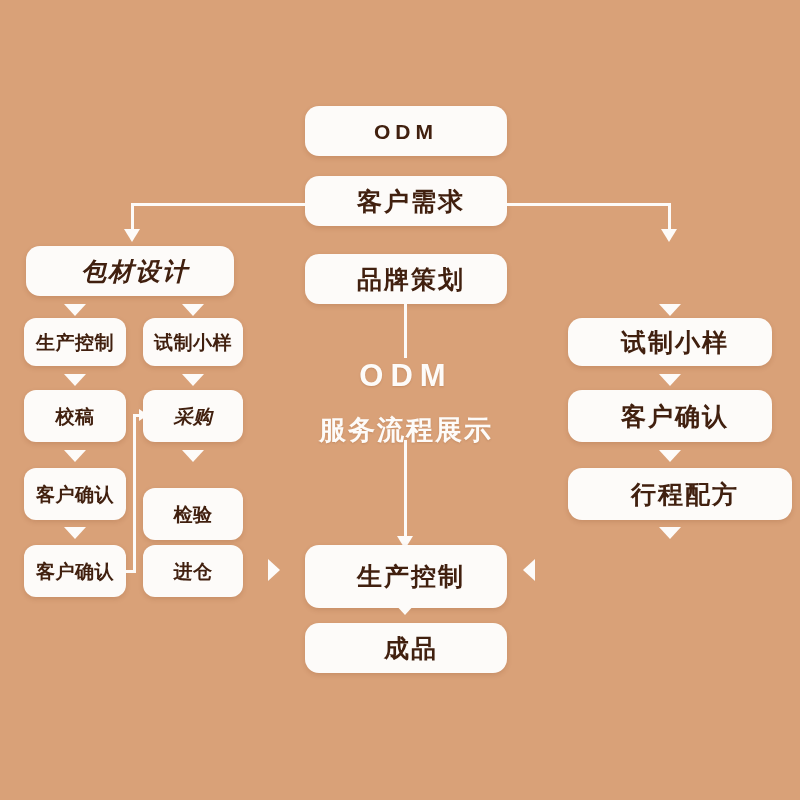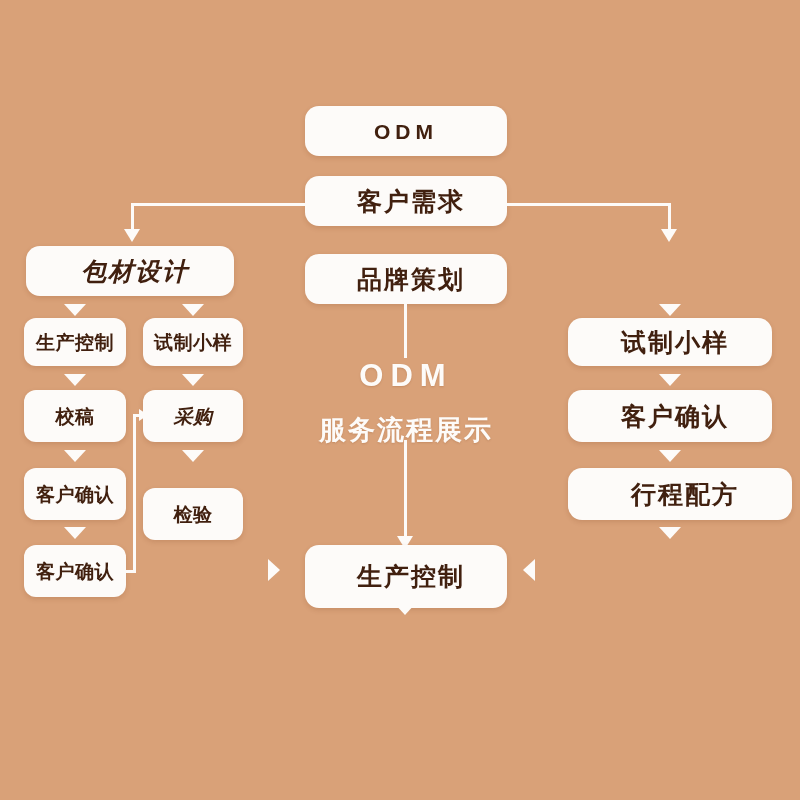--- a/index.html
+++ b/index.html
@@ -112,20 +112,21 @@
 
   <div class="box sm" style="left:143px;top:318px;width:100px;height:48px;">试制小样</div>
   <div class="tri-down" style="left:182px;top:374px;"></div>
 
   <div class="box sm" style="left:143px;top:390px;width:100px;height:52px;font-style:italic;">采购</div>
   <div class="tri-down" style="left:182px;top:450px;"></div>
 
   <div class="box sm" style="left:143px;top:468px;width:100px;height:52px;margin-top:20px;">检验</div>
   <div class="tri-down" style="left:182px;top:527px;"></div>
 
+  <div class="box sm" style="left:143px;top:545px;width:100px;height:52px;">进仓</div>
 
   <div class="hline" style="left:126px;top:570px;width:10px;"></div>
   <div class="vline" style="left:133px;top:414px;height:158px;"></div>
   <div class="hline" style="left:133px;top:414px;width:8px;"></div>
   <div class="arrow-thin-right" style="left:139px;top:409px;"></div>
 
   <div class="tri-right" style="left:268px;top:559px;"></div>
 
   <div class="box lg" style="left:305px;top:254px;width:202px;height:50px;">品牌策划</div>
 
@@ -135,20 +136,21 @@
 
   <div id="centre-title">
     <span class="t1">ODM</span>
     <span class="t2">服务流程展示</span>
   </div>
 
   <div class="box lg" style="left:305px;top:545px;width:202px;height:63px;">生产控制</div>
 
   <div class="tri-down" style="left:394px;top:603px;"></div>
 
+  <div class="box lg" style="left:305px;top:623px;width:202px;height:50px;">成品</div>
 
   <div class="tri-left" style="left:523px;top:559px;"></div>
 
   <div class="tri-down" style="left:659px;top:304px;"></div>
 
   <div class="box lg" style="left:568px;top:318px;width:204px;height:48px;">试制小样</div>
   <div class="tri-down" style="left:659px;top:374px;"></div>
 
   <div class="box lg" style="left:568px;top:390px;width:204px;height:52px;">客户确认</div>
   <div class="tri-down" style="left:659px;top:450px;"></div>

